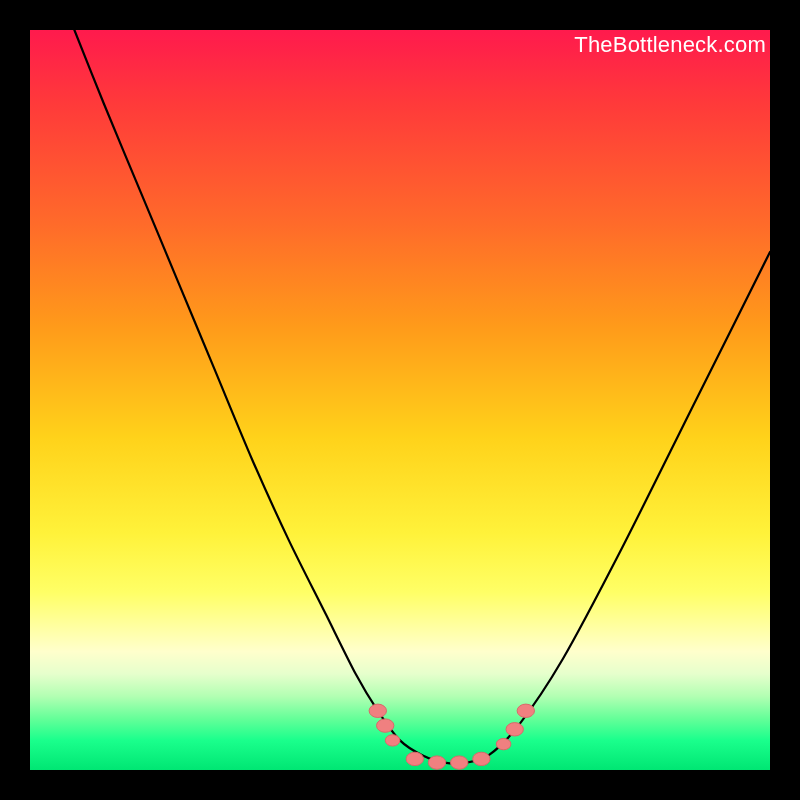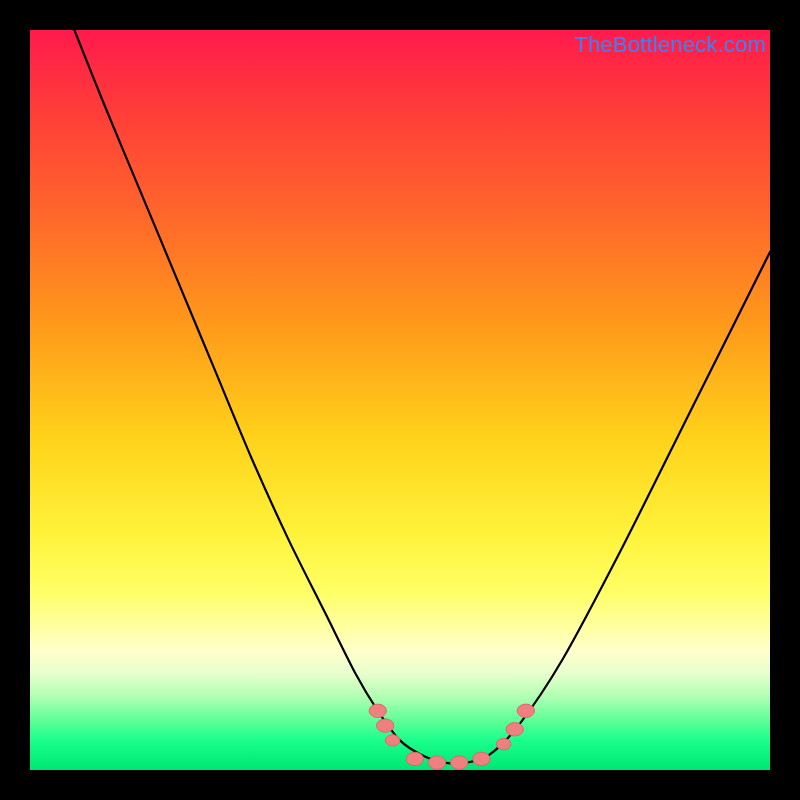--- a/index.html
+++ b/index.html
@@ -37,21 +37,21 @@
       #66ff99 93%,
       #1aff8c 96%,
       #00e673 100%
     );
     overflow: hidden;
   }
   .watermark {
     position: absolute;
     top: 32px;
     right: 34px;
-    color: #3b82f6;
+    color: #ffffff;
     font-size: 22px;
     font-weight: 400;
     letter-spacing: 0.2px;
     user-select: none;
   }
   svg.curve {
     position: absolute;
     left: 0;
     top: 0;
     width: 740px;

